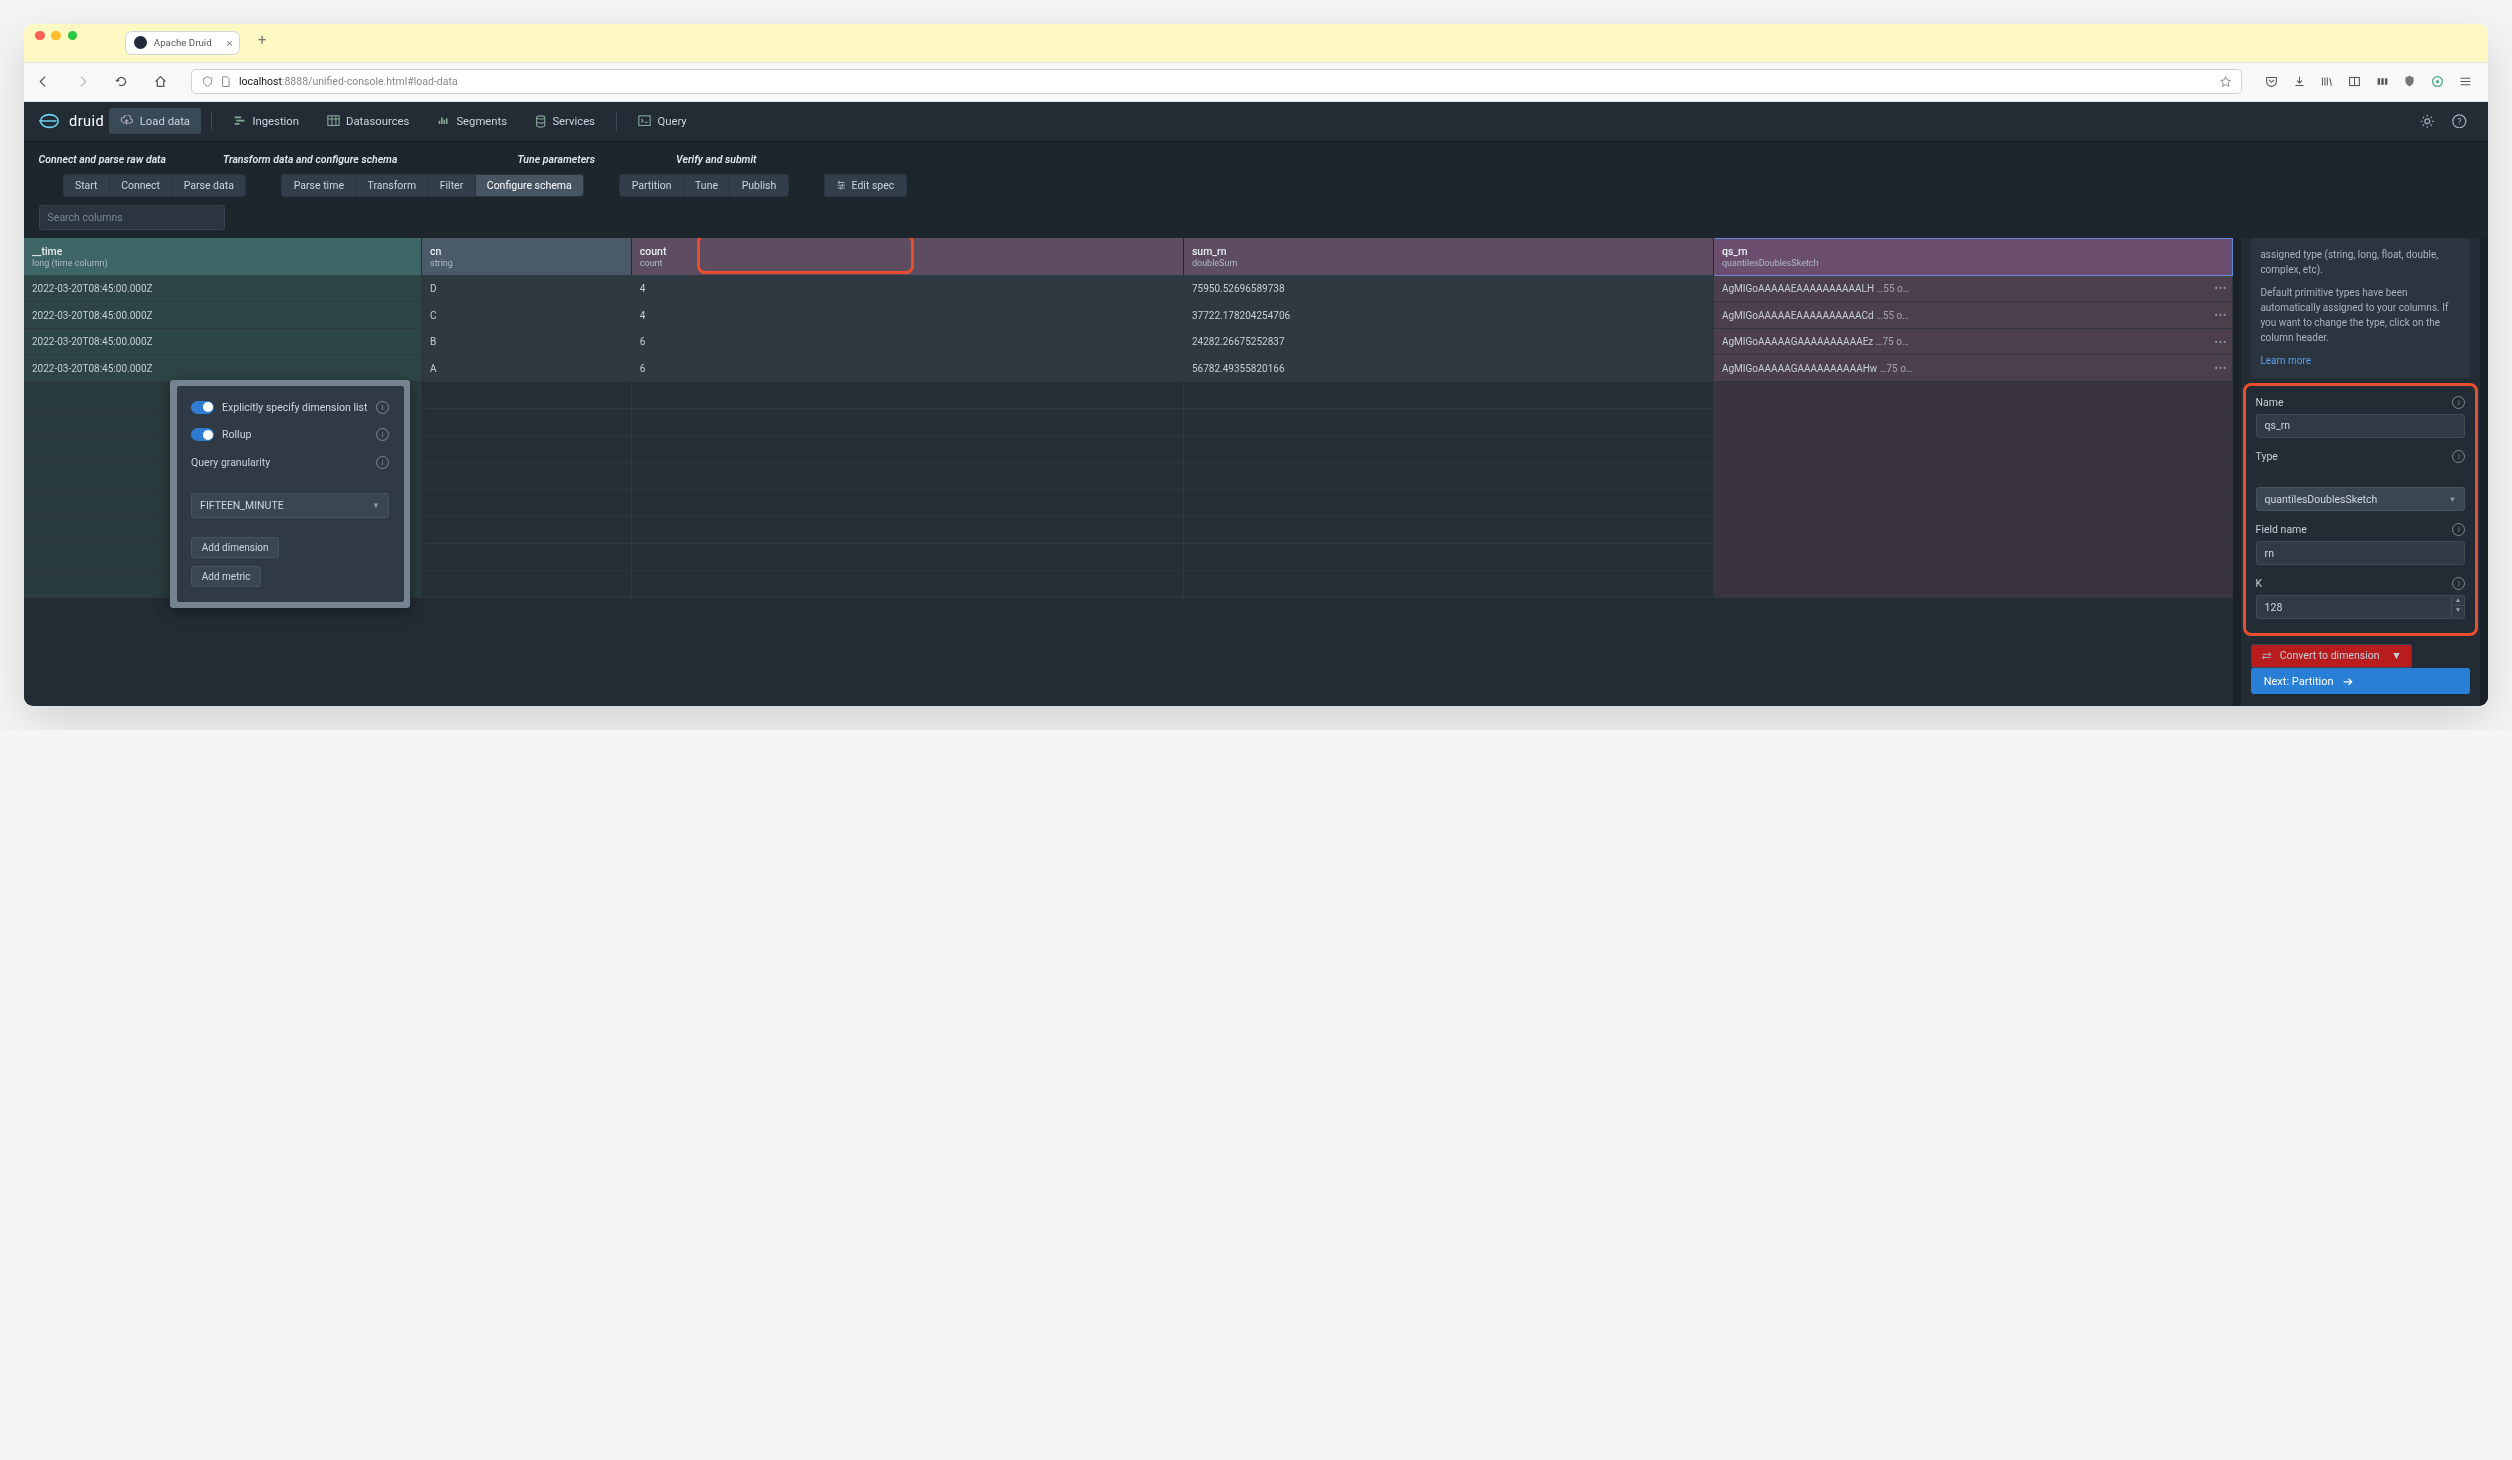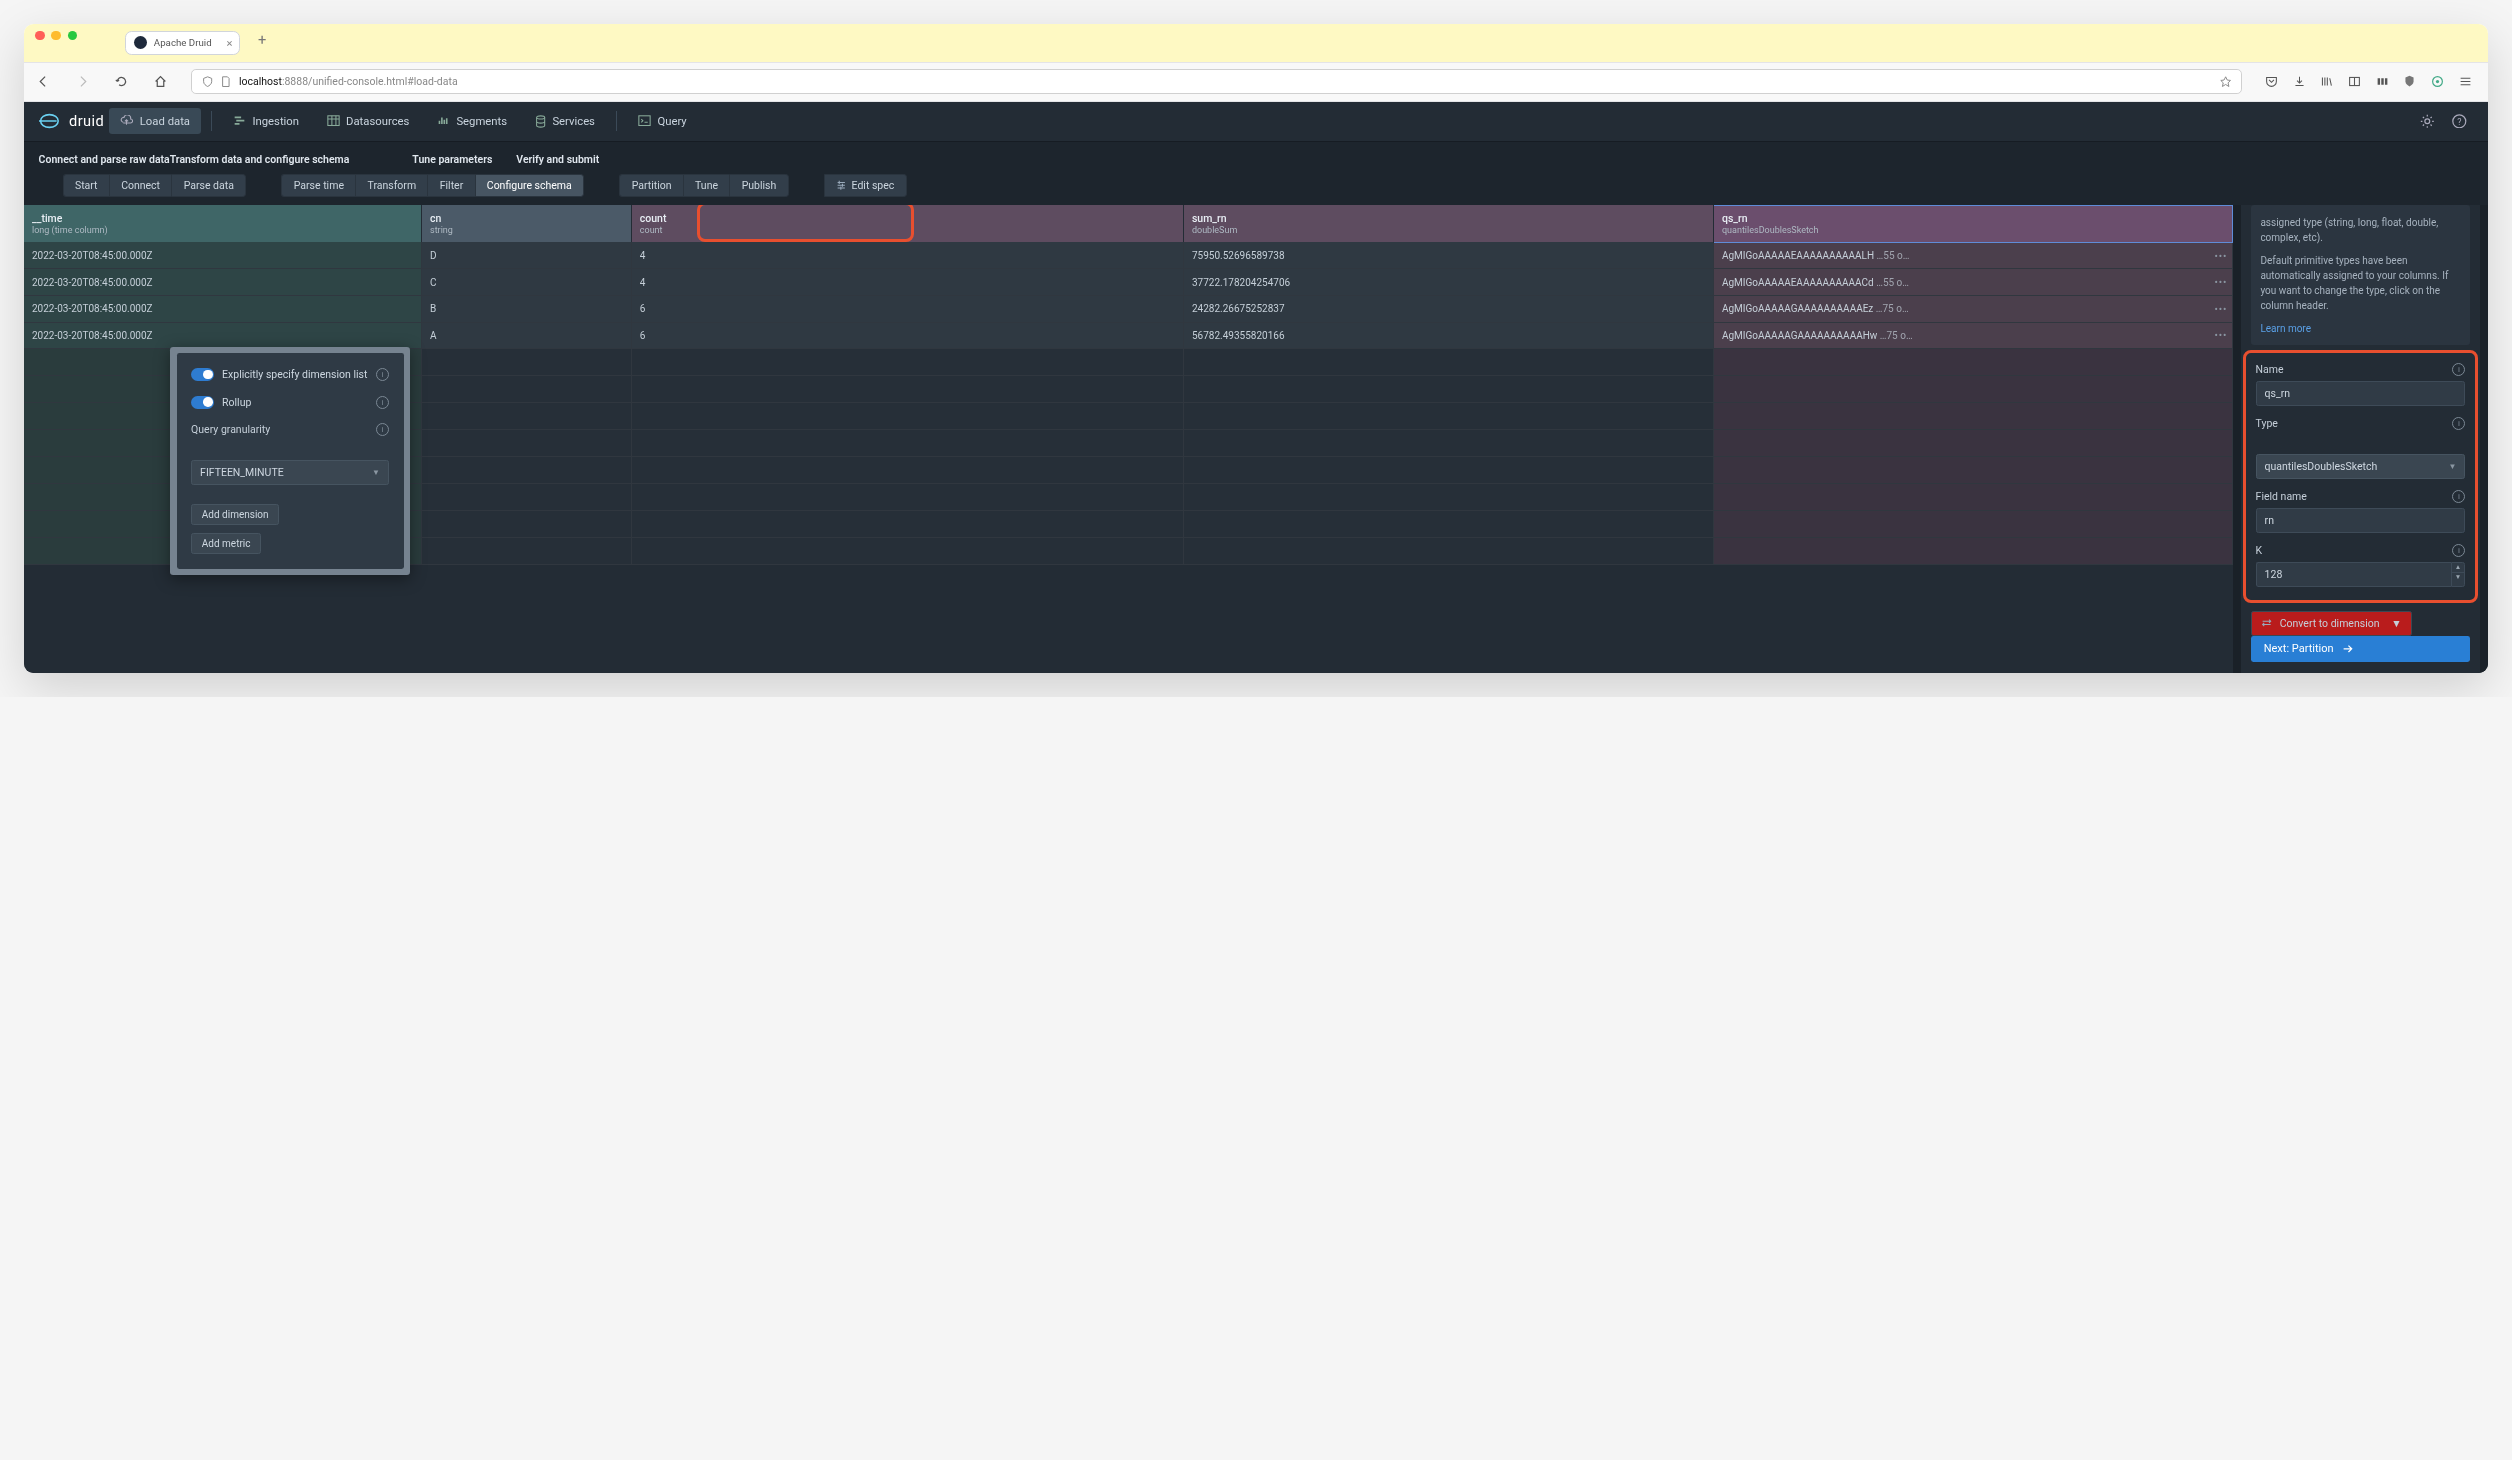--- a/index.html
+++ b/index.html
@@ -28,21 +28,21 @@
 .druid-topbar { display: flex; align-items: center; padding: 0 14.6px; height: 39px; gap: 4.9px; }
 .druid-logo { display: flex; align-items: center; gap: 6.5px; color: #fff; font-size: 14.6px; margin-right: 0; }
 .logo-mark { display: inline-flex; }
 .logo-text { font-weight: 400; letter-spacing: 0.4px; }
 .nav-item { display: flex; align-items: center; gap: 6.5px; padding: 6.5px 11.3px; border-radius: 3.2px; font-size: 11.3px; color: #c9d4de; cursor: pointer; }
 .nav-item.active { background: #394956; }
 .nav-item .ni-icon { color: #8a9aa9; font-size: 11.3px; }
 .nav-divider { width: 0.8px; height: 19.4px; background: #3b4a58; margin: 0 4.9px; }
 .nav-spacer { flex: 1; }
 .druid-subhead { background: #1d252d; padding: 11.3px 14.6px 8px; border-top: 0.8px solid #161c23; }
-.wizard-row { display: flex; margin-bottom: 8px; }
+.wizard-row { display: flex; gap: 57px; margin-bottom: 8px; font-style: italic; }
 .wizard-group-title { font-size: 10.5px; font-weight: 600; color: #e0e7ee; }
 .button-row { display: flex; gap: 11.3px; }
 .btn-group { display: flex; margin-left: 24px; }
 .btn { background: #323e4a; border: 0.8px solid #2a343e; color: #cbd5de; padding: 4px 11.3px; font-size: 10.5px; cursor: pointer; display: flex; align-items: center; gap: 4.9px; }
 .btn-group .btn { border-radius: 0; border-right-width: 0; }
 .btn-group .btn:first-child { border-radius: 3.2px 0 0 3.2px; }
 .btn-group .btn:last-child { border-radius: 0 3.2px 3.2px 0; border-right-width: 0.8px; }
 .btn.selected { background: #475562; color: #fff; text-align: right; }
 .search-box { margin-top: 8px; }
 .search-box input { background: #2b3540; border: 0.8px solid #364350; color: #b5c1cc; padding: 4.9px 8px; font-size: 10.5px; border-radius: 2.4px; width: 186px; }
@@ -310,20 +310,23 @@
           <div class="btn">
             <span>
                 <svg width="10.5" height="10.5" viewBox="0 0 13 13">
                   <path d="M2 3 H11 M2 6.5 H11 M2 10 H11 M4 1 V5 M8 4.5 V8.5 M6 8 V12" stroke="#9ab" stroke-width="1.3"></path>
                 </svg>
               </span>
             <span>Edit spec</span>
           </div>
         </div>
       </div>
+      <div class="search-box">
+        <input type="text" placeholder="Search columns" style="">
+      </div>
     </div>
 
     <div class="main-row">
       <div class="table-area">
         <table class="data-table">
           <colgroup>
               <col style="width:18%">
               <col style="width:9.5%">
               <col style="width:25%">
               <col style="width:24%">

